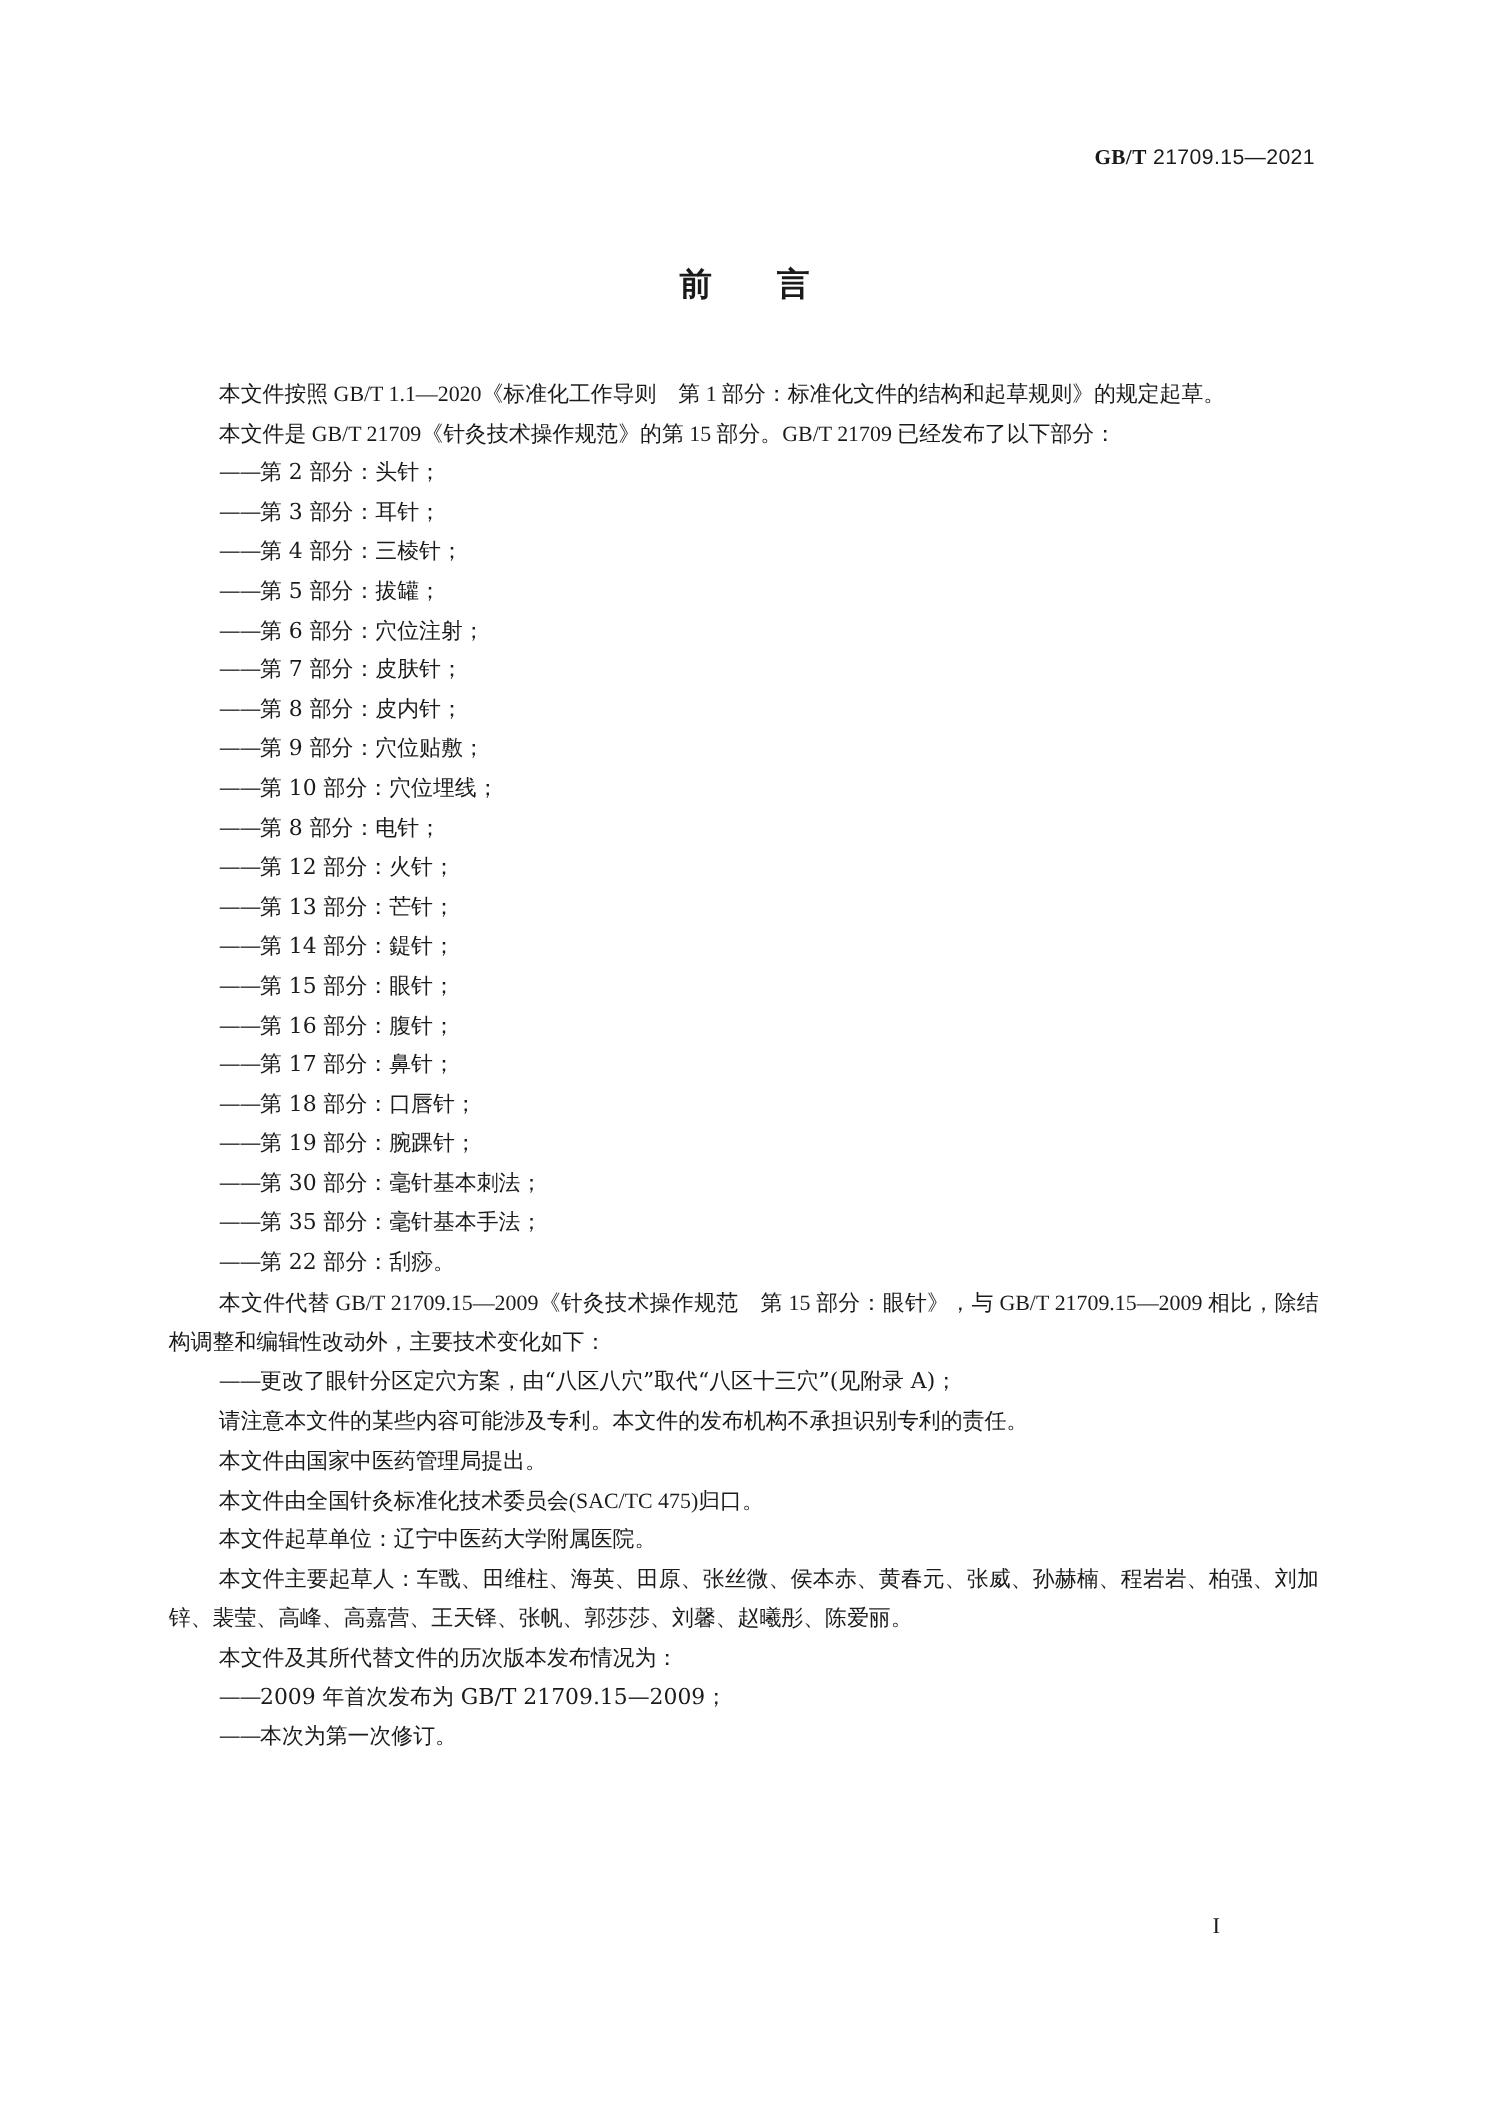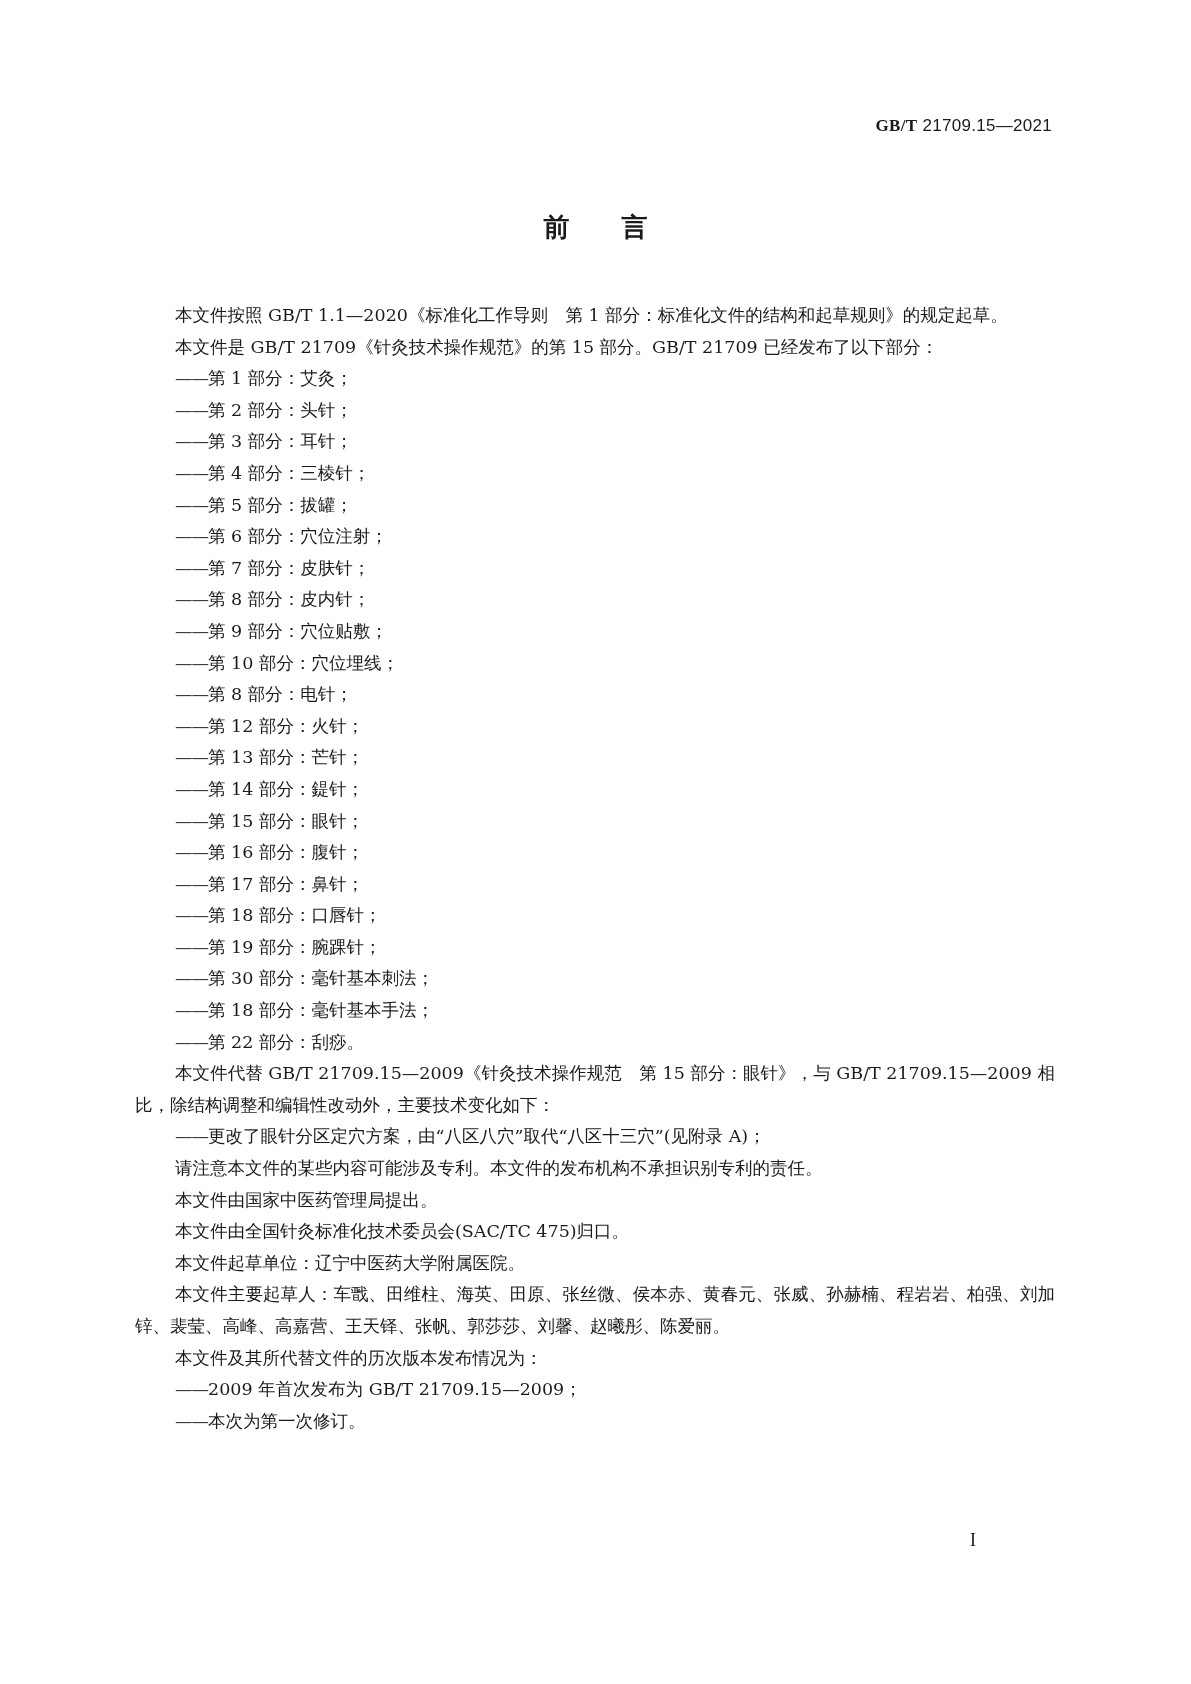--- a/index.html
+++ b/index.html
@@ -17,21 +17,21 @@
   .header .std-prefix { font-family: "Liberation Serif", serif; font-weight: bold; }
   .title {
     position: absolute; top: 210px; left: 0; width: 1191px; text-align: center;
     font-size: 26px; font-weight: bold; letter-spacing: 52px;
     font-family: Liberation Mono, monospace; padding-left: 52px; box-sizing: border-box;
   }
   .body {
     position: absolute; top: 300px; left: 135px; width: 920px;
     font-size: 17.5px; line-height: 31.6px;
   }
-  .p { margin: 0; text-indent: 40px; text-align: justify; }
+  .p { margin: 0; text-indent: 40px; text-align: justify; font-family: Liberation Serif, serif; }
   .dash { margin: 0; padding-left: 40px; }
   .dash .mark { letter-spacing: -1px; color: #333; }
   .page-num {
     position: absolute; top: 1530px; left: 970px; font-size: 18px;
     font-family: "Liberation Serif", serif;
   }
 </style>
 </head>
 <body>
 
@@ -40,41 +40,40 @@
   <span>21709.15—2021</span>
 </div>
 
 <div class="title">前言</div>
 
 <div class="body">
   <p class="p">本文件按照 GB/T 1.1—2020《标准化工作导则　第 1 部分：标准化文件的结构和起草规则》的规定起草。</p>
   <p class="p">本文件是 GB/T 21709《针灸技术操作规范》的第 15 部分。GB/T 21709 已经发布了以下部分：</p>
 
   <div>
-    <p class="dash"><span class="mark">——</span><span>第 1 部分：艾灸；</span></p>
     <p class="dash"><span class="mark">——</span><span>第 2 部分：头针；</span></p>
     <p class="dash"><span class="mark">——</span><span>第 3 部分：耳针；</span></p>
     <p class="dash"><span class="mark">——</span><span>第 4 部分：三棱针；</span></p>
     <p class="dash"><span class="mark">——</span><span>第 5 部分：拔罐；</span></p>
     <p class="dash"><span class="mark">——</span><span>第 6 部分：穴位注射；</span></p>
     <p class="dash"><span class="mark">——</span><span>第 7 部分：皮肤针；</span></p>
     <p class="dash"><span class="mark">——</span><span>第 8 部分：皮内针；</span></p>
     <p class="dash"><span class="mark">——</span><span>第 9 部分：穴位贴敷；</span></p>
     <p class="dash"><span class="mark">——</span><span>第 10 部分：穴位埋线；</span></p>
     <p class="dash"><span class="mark">——</span><span>第 8 部分：电针；</span></p>
     <p class="dash"><span class="mark">——</span><span>第 12 部分：火针；</span></p>
     <p class="dash"><span class="mark">——</span><span>第 13 部分：芒针；</span></p>
     <p class="dash"><span class="mark">——</span><span>第 14 部分：鍉针；</span></p>
     <p class="dash"><span class="mark">——</span><span>第 15 部分：眼针；</span></p>
     <p class="dash"><span class="mark">——</span><span>第 16 部分：腹针；</span></p>
     <p class="dash"><span class="mark">——</span><span>第 17 部分：鼻针；</span></p>
     <p class="dash"><span class="mark">——</span><span>第 18 部分：口唇针；</span></p>
     <p class="dash"><span class="mark">——</span><span>第 19 部分：腕踝针；</span></p>
     <p class="dash"><span class="mark">——</span><span>第 30 部分：毫针基本刺法；</span></p>
-    <p class="dash"><span class="mark">——</span><span>第 18 部分：毫针基本手法；</span></p>
+    <p class="dash"><span class="mark">——</span><span>第 35 部分：毫针基本手法；</span></p>
     <p class="dash"><span class="mark">——</span><span>第 22 部分：刮痧。</span></p>
   </div>
 
   <p class="p">本文件代替 GB/T 21709.15—2009《针灸技术操作规范　第 15 部分：眼针》，与 GB/T 21709.15—2009 相比，除结构调整和编辑性改动外，主要技术变化如下：</p>
   <div>
     <p class="dash"><span class="mark">——</span><span>更改了眼针分区定穴方案，由“八区八穴”取代“八区十三穴”(见附录 A)；</span></p>
   </div>
 
   <p class="p">请注意本文件的某些内容可能涉及专利。本文件的发布机构不承担识别专利的责任。</p>
   <p class="p">本文件由国家中医药管理局提出。</p>

